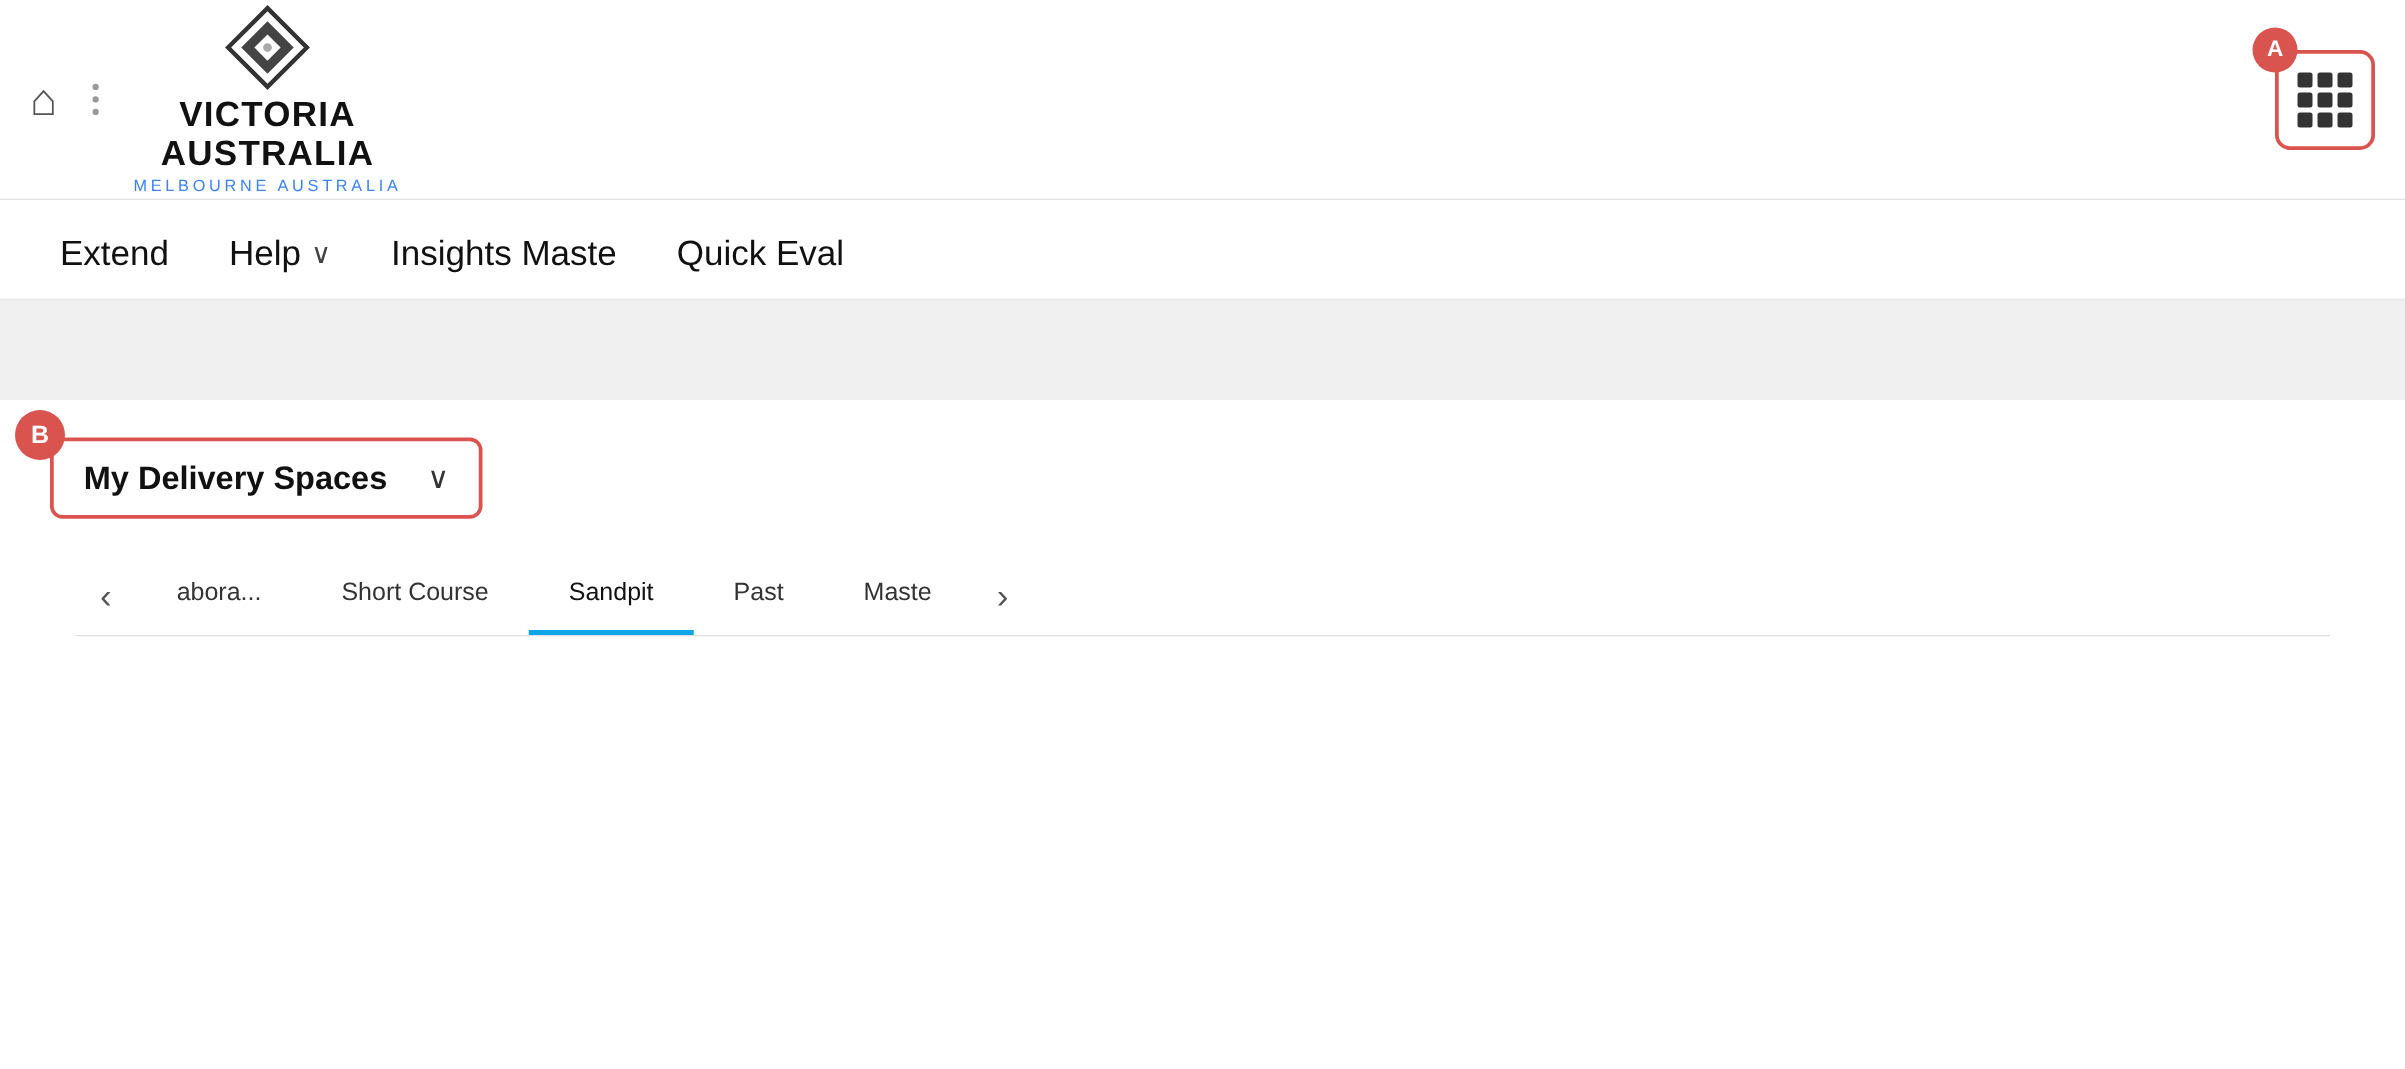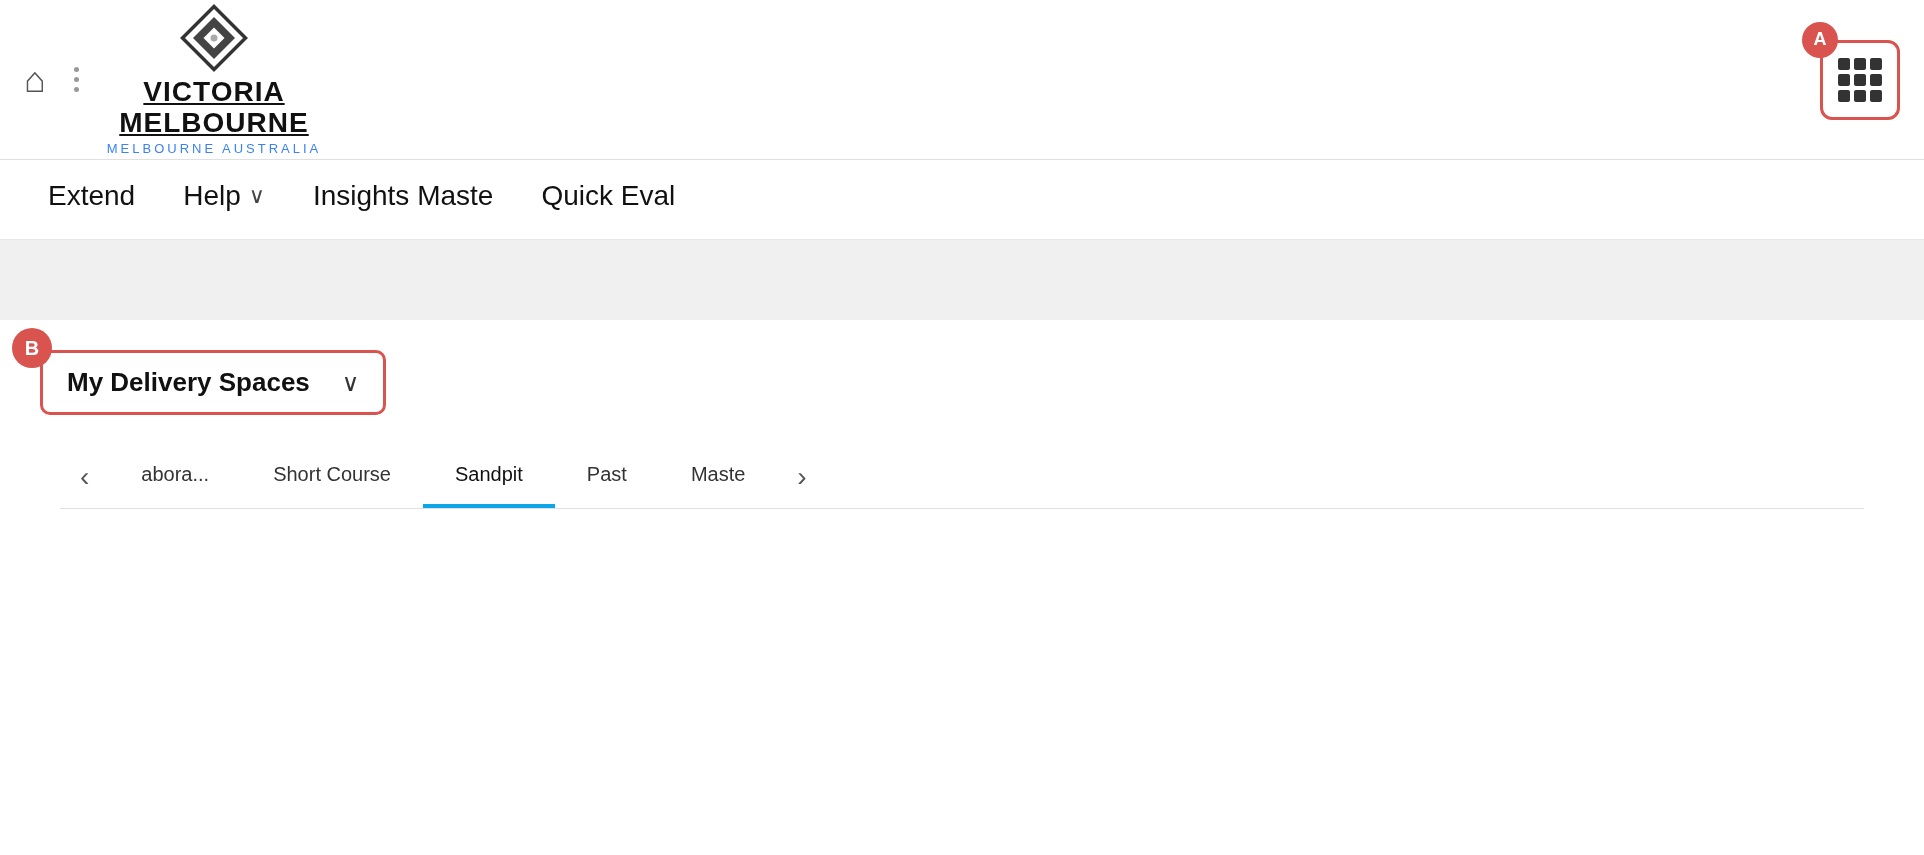--- a/index.html
+++ b/index.html
@@ -68,21 +68,20 @@
     .logo-text {
       text-align: center;
     }
 
     .logo-text .university-name {
       font-size: 28px;
       font-weight: 900;
       color: #111;
       letter-spacing: 1px;
       line-height: 1.1;
-      text-decoration: underline;
     }
 
     .logo-text .melbourne {
       font-size: 13px;
       color: #3b82f6;
       letter-spacing: 3px;
       font-weight: 400;
       margin-top: 2px;
     }
 
@@ -129,21 +128,21 @@
     }
 
     .grid-cell {
       background: #333;
       border-radius: 2px;
     }
 
     
     .nav-bar {
       display: flex;
-      align-items: flex-start;
+      align-items: flex-end;
       gap: 48px;
       padding: 20px 48px;
       background: #fff;
       border-bottom: 1px solid #e8e8e8;
       height: 80px;
     }
 
     .nav-item {
       font-size: 28px;
       color: #111;
@@ -271,21 +270,21 @@
 
     <div class="logo-area">
       <svg class="logo-diamond" viewBox="0 0 100 100">
         <polygon points="50,5 95,50 50,95 5,50" fill="none" stroke="#333" stroke-width="5"></polygon>
         <polygon points="50,20 80,50 50,80 20,50" fill="#444"></polygon>
         <polygon points="50,35 65,50 50,65 35,50" fill="#fff"></polygon>
         <circle cx="50" cy="50" r="5" fill="#aaa"></circle>
       </svg>
       <div class="logo-text">
         <div class="university-name">VICTORIA</div>
-        <div class="university-name">MELBOURNE</div>
+        <div class="university-name">AUSTRALIA</div>
         <div class="melbourne">MELBOURNE AUSTRALIA</div>
       </div>
     </div>
   </div>
 
   <div class="grid-btn-wrapper">
     <div class="annotation-circle">A</div>
     <button class="grid-button">
       <div class="grid-icon">
         <div class="grid-cell"></div>

